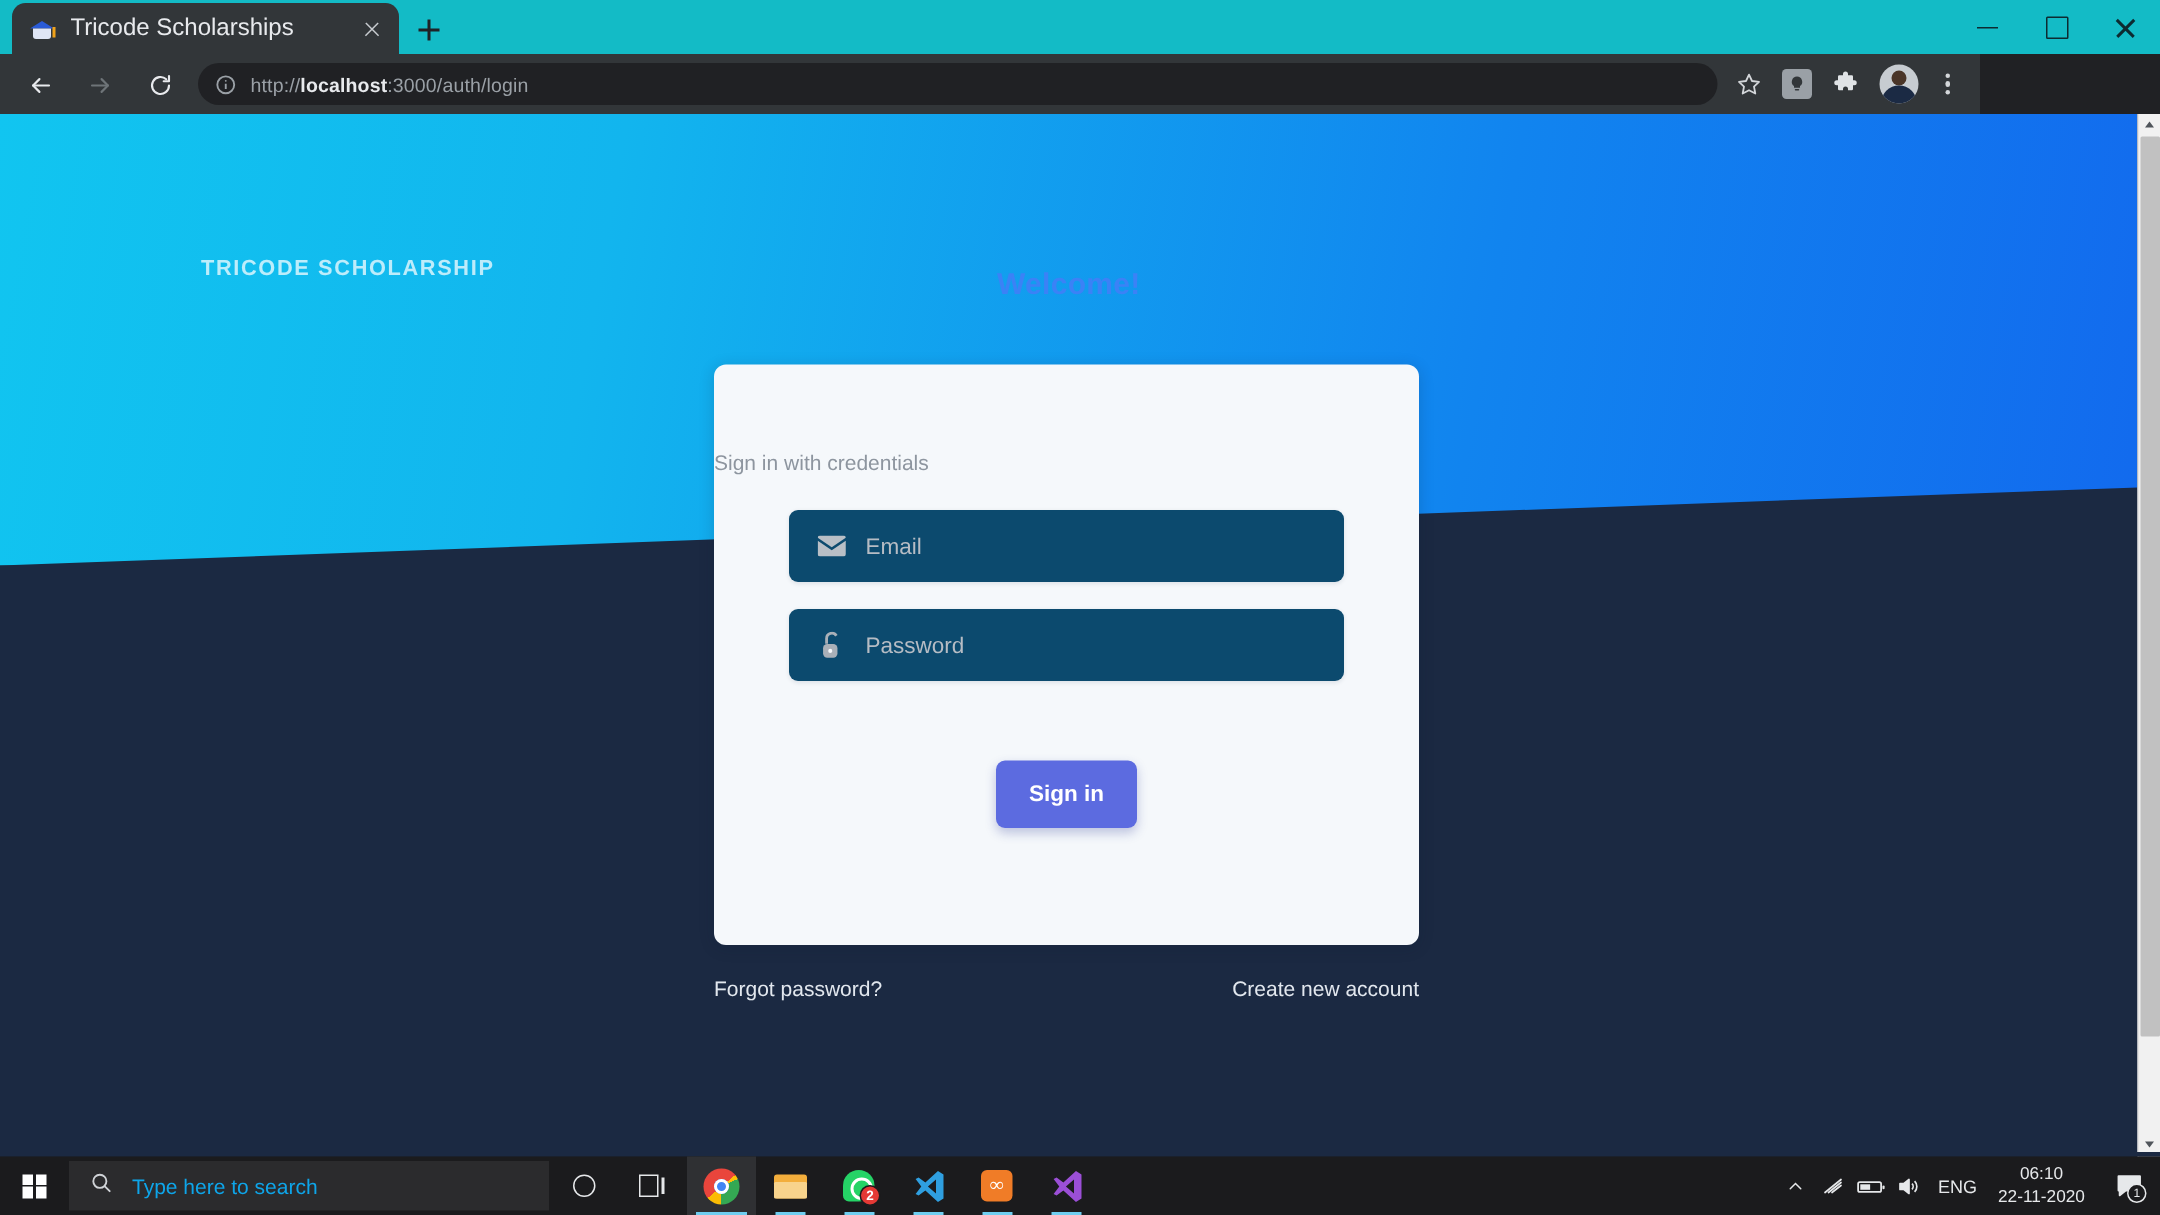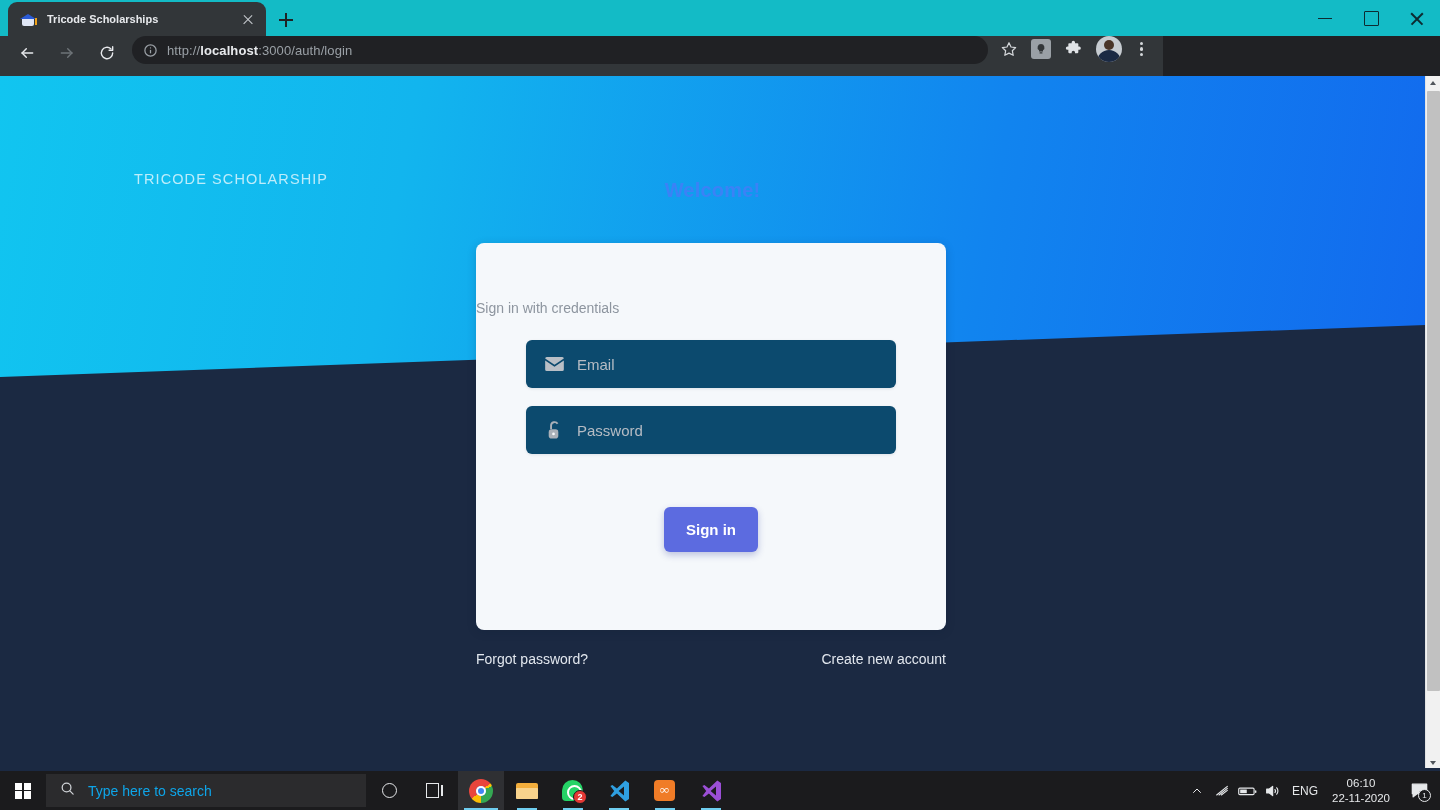--- a/index.html
+++ b/index.html
@@ -35,22 +35,22 @@
   }
   .cap-body {
     position: absolute; left: 2px; top: 8px; width: 12px; height: 7px;
     background: #dfe6f5; border-radius: 0 0 2px 2px;
   }
   .cap-tassel {
     position: absolute; right: 0px; top: 7px; width: 2px; height: 7px;
     background: #f0a21a;
   }
   .tab-title {
-    font-size: 11px; color: #e8eaed; flex: 1 1 auto;
-    white-space: nowrap; overflow: hidden; text-overflow: ellipsis; font-weight: bold;
+    font-size: 16px; color: #e8eaed; flex: 1 1 auto;
+    white-space: nowrap; overflow: hidden; text-overflow: ellipsis;
   }
   .tab-close {
     width: 20px; height: 20px; flex: 0 0 20px; position: relative;
     border-radius: 50%;
   }
   .tab-close::before, .tab-close::after {
     content: ""; position: absolute; left: 4px; top: 9.5px;
     width: 12px; height: 1.4px; background: #c8ccd0;
   }
   .tab-close::before { transform: rotate(45deg); }
@@ -78,22 +78,22 @@
   }
   .wc-close::before, .wc-close::after {
     content: ""; position: absolute; left: 15px; top: 17.5px;
     width: 16px; height: 1.5px; background: #0d2b31;
   }
   .wc-close::before { transform: rotate(45deg); }
   .wc-close::after  { transform: rotate(-45deg); }
 
   
   .toolbar {
-    position: absolute; left: 0; top: 36px; width: 1163px; height: 40px;
-    background: #323639; display: flex; align-items: flex-start;
+    position: absolute; left: 0; top: 36px; width: 1320px; height: 40px;
+    background: #323639; display: flex; align-items: center;
   }
   .nav-btn {
     width: 32px; height: 32px; margin-left: 8px; position: relative;
     border-radius: 50%; flex: 0 0 32px;
   }
   .nav-btn:first-child { margin-left: 10px; }
   .arrow-l, .arrow-r {
     position: absolute; left: 50%; top: 50%; width: 15px; height: 15px;
     transform: translate(-50%,-50%);
   }
@@ -152,21 +152,21 @@
     position: absolute; inset: 0 15px 0 0;
     background: #1b2942;
   }
   .hero {
     position: absolute; left: 0; top: 0; width: 100%; height: 400px;
     background: linear-gradient(100deg, #11C5F0 0%, #12B5EE 28%, #1184EF 68%, #1269EE 100%);
     clip-path: polygon(0 0, 100% 0, 100% 249px, 0 301px);
   }
   .brand {
     position: absolute; left: 134px; top: 95px;
-    font-size: 14.5px; font-weight: 400; letter-spacing: 1.1px;
+    font-size: 14.5px; font-weight: 700; letter-spacing: 1.1px;
     color: rgba(255,255,255,.72);
   }
   .welcome {
     position: absolute; left: 0; right: 0; top: 103px; text-align: center;
     font-size: 20px; font-weight: 700; color: #3b82f6;
     letter-spacing: .2px;
   }
   .card {
     position: absolute; left: 476px; top: 167px; width: 470px; height: 387px;
     background: #f5f8fb; border-radius: 8px;

